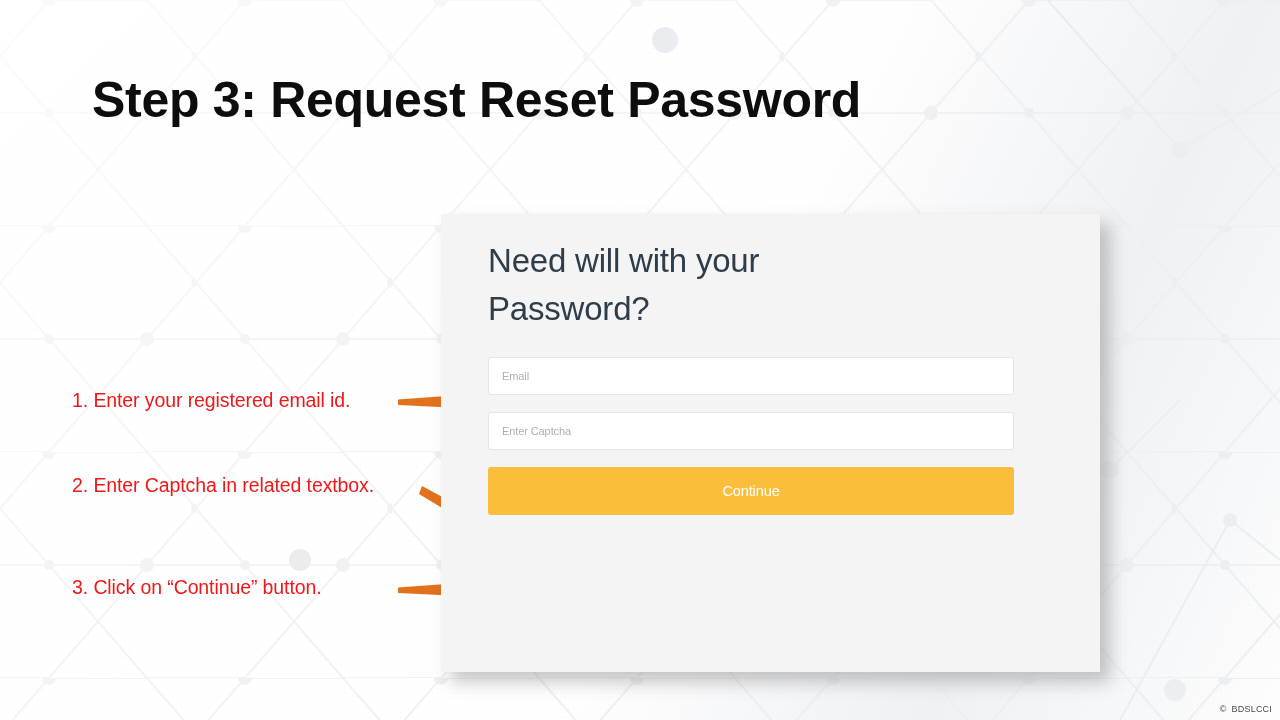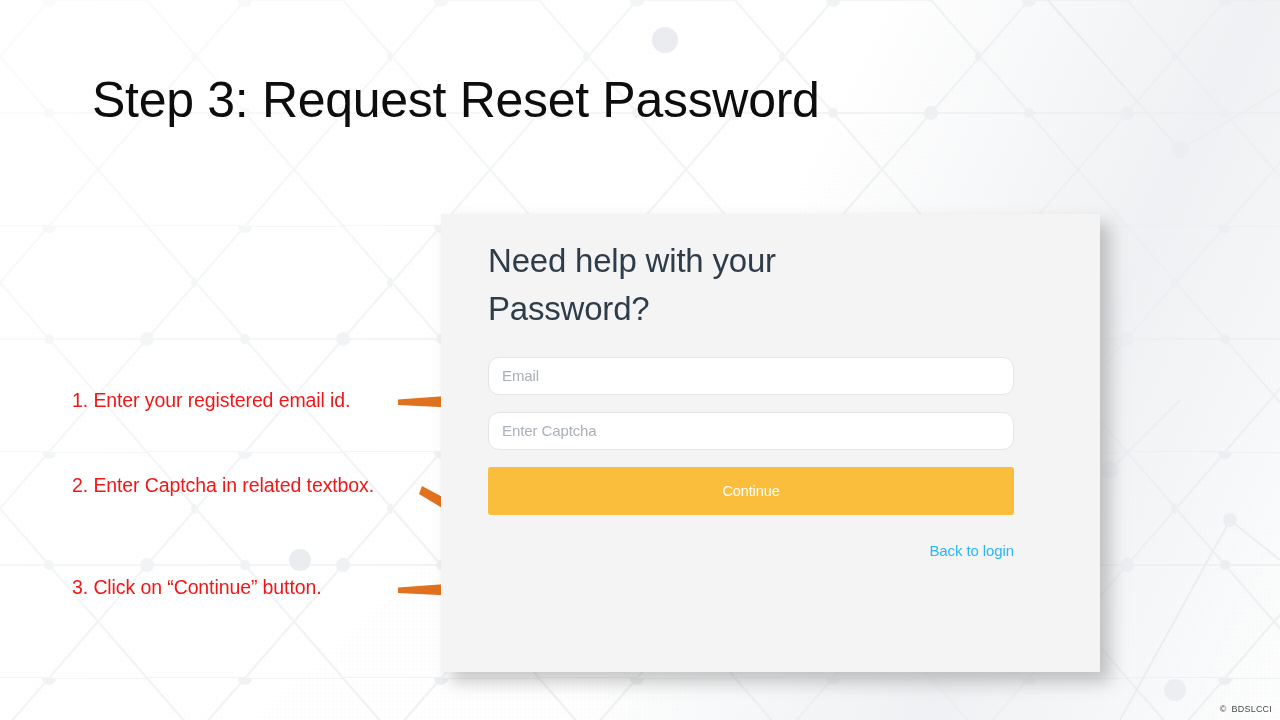--- a/index.html
+++ b/index.html
@@ -35,21 +35,21 @@
   }
 
   
   #page-title {
     position: absolute;
     left: 92px;
     top: 72px;
     font-size: 50px;
     line-height: 1.15;
     color: #0d0d0d;
-    font-weight: normal;
+    font-weight: bold;
     letter-spacing: -0.3px;
     white-space: nowrap;
   }
 
   
   .annotation {
     position: absolute;
     color: #ef1717;
     font-size: 19.5px;
     white-space: nowrap;
@@ -96,25 +96,25 @@
     color: #5d6b78;
     letter-spacing: -0.1px;
   }
 
   .field {
     box-sizing: border-box;
     width: 526px;
     height: 38px;
     background: #ffffff;
     border: 1px solid #e3e5e7;
-    border-radius: 11px;
+    border-radius: 3px;
     display: flex;
     align-items: center;
     padding: 4px 13px;
-    font-size: 15px;
+    font-size: 11px;
     color: #a9b0b7;
     letter-spacing: -0.1px;
   }
   #email-row { margin-top: 24px; }
 
   #captcha-row {
     margin-top: 27px;
     display: flex;
     align-items: center;
     height: 38px;
@@ -261,37 +261,34 @@
 </svg>
 
 <div class="annotation" id="annotation-3">3. Click on “Continue” button.</div>
 <svg class="arrow-svg" id="arrow-3" width="95" height="34" viewBox="0 0 95 34">
   <polygon fill="#e2711d" points="0,13.5 62,9 62,2 92,15.5 62,29 62,22 0,19"></polygon>
 </svg>
 
 <div id="login-card">
   <div id="card-inner">
 
-    <h1 id="card-heading">Need help with your Password?</h1>
+    <h1 id="card-heading">Need will with your Password?</h1>
 
 
     <div class="field" id="email-row">
       <span>Email</span>
     </div>
 
 
     <div class="field" id="captcha-input-row">
       <span>Enter Captcha</span>
     </div>
 
     <button id="continue-button">Continue</button>
 
-    <div id="back-to-login-row">
-      <a id="back-to-login-link">Back to login</a>
-    </div>
 
   </div>
 </div>
 
 <div id="watermark">
   <span>©</span>
   <span>BDSLCCI</span>
 </div>
 
 </body></html>

